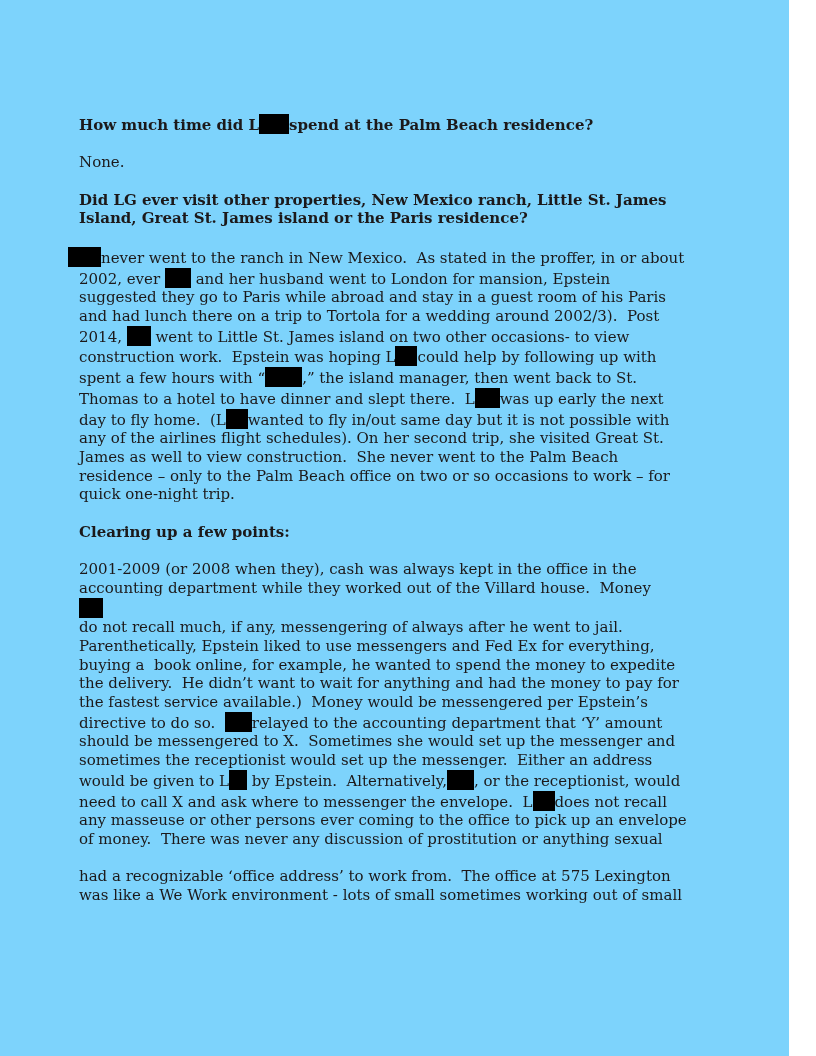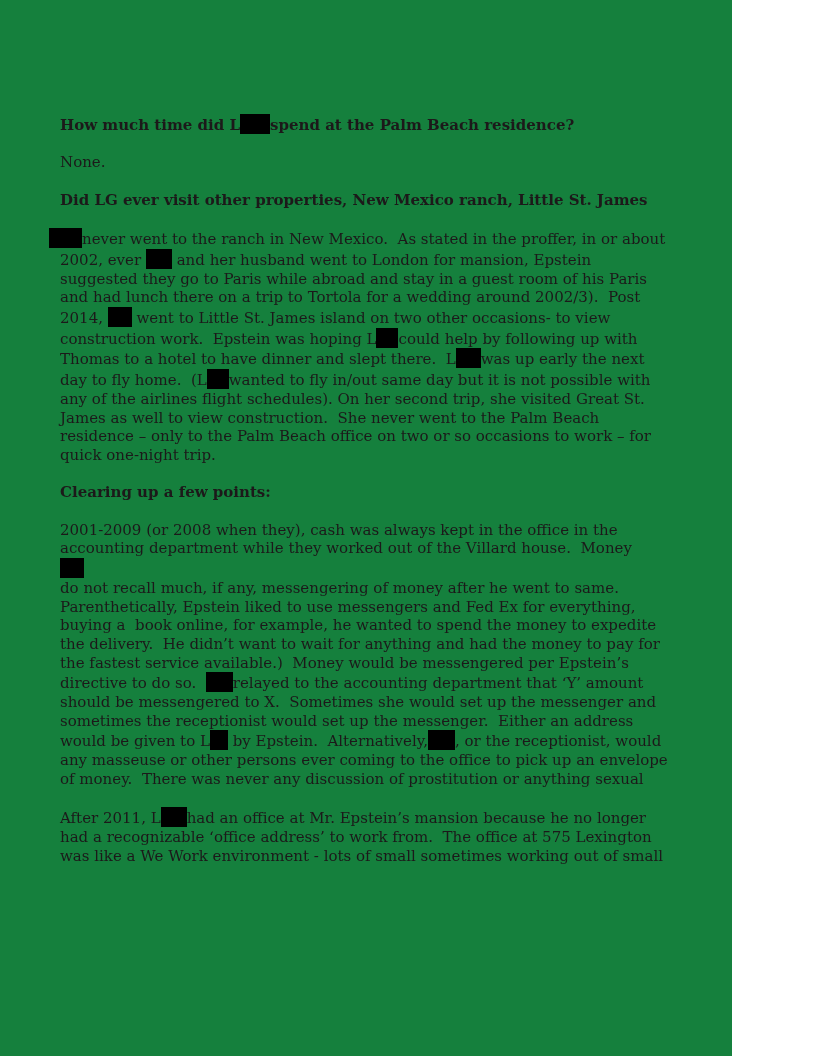--- a/index.html
+++ b/index.html
@@ -2,25 +2,25 @@
 <html><head>
 <meta charset="utf-8">
 <style>
   html, body {
     margin: 0;
     padding: 0;
     background: #ffffff;
   }
   .page {
     position: relative;
-    width: 732px;
+    width: 789px;
     height: 1056px;
-    background: #15803d;
+    background: #7dd3fc;
     box-sizing: border-box;
-    padding: 114px 80px 0 60px;
+    padding: 114px 80px 0 79px;
     overflow: hidden;
     font-family: "DejaVu Serif", "Liberation Serif", serif;
     font-size: 15px;
     line-height: 18.7px;
     color: #1c191a;
   }
   .block {
     margin: 0 0 18.7px 0;
   }
   .block.heading {
@@ -45,53 +45,55 @@
 <div class="page">
   <div>
       <div class="block heading">
         <div class="line"><span class="run">How much time did L</span><span class="redaction" style="width: 30px; background: rgb(0, 0, 0);"></span><span class="run">spend at the Palm Beach residence?</span></div>
       </div>
       <div class="block paragraph">
         <div class="line"><span class="run">None.</span></div>
       </div>
       <div class="block heading">
         <div class="line"><span class="run">Did LG ever visit other properties, New Mexico ranch, Little St. James</span></div>
+        <div class="line"><span class="run">Island, Great St. James island or the Paris residence?</span></div>
       </div>
       <div class="block paragraph">
         <div class="line"><span class="redaction outdent" style="width: 33px; background: rgb(0, 0, 0);"></span><span class="run">never went to the ranch in New Mexico.  As stated in the proffer, in or about</span></div>
         <div class="line"><span class="run">2002, ever </span><span class="redaction" style="width: 26px; background: rgb(0, 0, 0);"></span><span class="run"> and her husband went to London for mansion, Epstein</span></div>
         <div class="line"><span class="run">suggested they go to Paris while abroad and stay in a guest room of his Paris</span></div>
         <div class="line"><span class="run">and had lunch there on a trip to Tortola for a wedding around 2002/3).  Post</span></div>
         <div class="line"><span class="run">2014, </span><span class="redaction" style="width: 24px; background: rgb(0, 0, 0);"></span><span class="run"> went to Little St. James island on two other occasions- to view</span></div>
         <div class="line"><span class="run">construction work.  Epstein was hoping L</span><span class="redaction" style="width: 22px; background: rgb(0, 0, 0);"></span><span class="run">could help by following up with</span></div>
+        <div class="line"><span class="run">spent a few hours with “</span><span class="redaction" style="width: 37px; background: rgb(0, 0, 0);"></span><span class="run">,” the island manager, then went back to St.</span></div>
         <div class="line"><span class="run">Thomas to a hotel to have dinner and slept there.  L</span><span class="redaction" style="width: 25px; background: rgb(0, 0, 0);"></span><span class="run">was up early the next</span></div>
         <div class="line"><span class="run">day to fly home.  (L</span><span class="redaction" style="width: 22px; background: rgb(0, 0, 0);"></span><span class="run">wanted to fly in/out same day but it is not possible with</span></div>
         <div class="line"><span class="run">any of the airlines flight schedules). On her second trip, she visited Great St.</span></div>
         <div class="line"><span class="run">James as well to view construction.  She never went to the Palm Beach</span></div>
         <div class="line"><span class="run">residence – only to the Palm Beach office on two or so occasions to work – for</span></div>
         <div class="line"><span class="run">quick one-night trip.</span></div>
       </div>
       <div class="block heading">
         <div class="line"><span class="run">Clearing up a few points:</span></div>
       </div>
       <div class="block paragraph">
         <div class="line"><span class="run">2001-2009 (or 2008 when they), cash was always kept in the office in the</span></div>
         <div class="line"><span class="run">accounting department while they worked out of the Villard house.  Money</span></div>
         <div class="line"><span class="redaction" style="width: 24px; background: rgb(0, 0, 0);"></span></div>
-        <div class="line"><span class="run">do not recall much, if any, messengering of money after he went to same.</span></div>
+        <div class="line"><span class="run">do not recall much, if any, messengering of always after he went to jail.</span></div>
         <div class="line"><span class="run">Parenthetically, Epstein liked to use messengers and Fed Ex for everything,</span></div>
         <div class="line"><span class="run">buying a  book online, for example, he wanted to spend the money to expedite</span></div>
         <div class="line"><span class="run">the delivery.  He didn’t want to wait for anything and had the money to pay for</span></div>
         <div class="line"><span class="run">the fastest service available.)  Money would be messengered per Epstein’s</span></div>
         <div class="line"><span class="run">directive to do so.  </span><span class="redaction" style="width: 27px; background: rgb(0, 0, 0);"></span><span class="run">relayed to the accounting department that ‘Y’ amount</span></div>
         <div class="line"><span class="run">should be messengered to X.  Sometimes she would set up the messenger and</span></div>
         <div class="line"><span class="run">sometimes the receptionist would set up the messenger.  Either an address</span></div>
         <div class="line"><span class="run">would be given to L</span><span class="redaction" style="width: 18px; background: rgb(0, 0, 0);"></span><span class="run"> by Epstein.  Alternatively,</span><span class="redaction" style="width: 27px; background: rgb(0, 0, 0);"></span><span class="run">, or the receptionist, would</span></div>
+        <div class="line"><span class="run">need to call X and ask where to messenger the envelope.  L</span><span class="redaction" style="width: 22px; background: rgb(0, 0, 0);"></span><span class="run">does not recall</span></div>
         <div class="line"><span class="run">any masseuse or other persons ever coming to the office to pick up an envelope</span></div>
         <div class="line"><span class="run">of money.  There was never any discussion of prostitution or anything sexual</span></div>
       </div>
       <div class="block paragraph">
-        <div class="line"><span class="run">After 2011, L</span><span class="redaction" style="width: 26px; background: rgb(0, 0, 0);"></span><span class="run">had an office at Mr. Epstein’s mansion because he no longer</span></div>
         <div class="line"><span class="run">had a recognizable ‘office address’ to work from.  The office at 575 Lexington</span></div>
         <div class="line"><span class="run">was like a We Work environment - lots of small sometimes working out of small</span></div>
       </div>
     </div>
 </div>
 
 </body></html>

